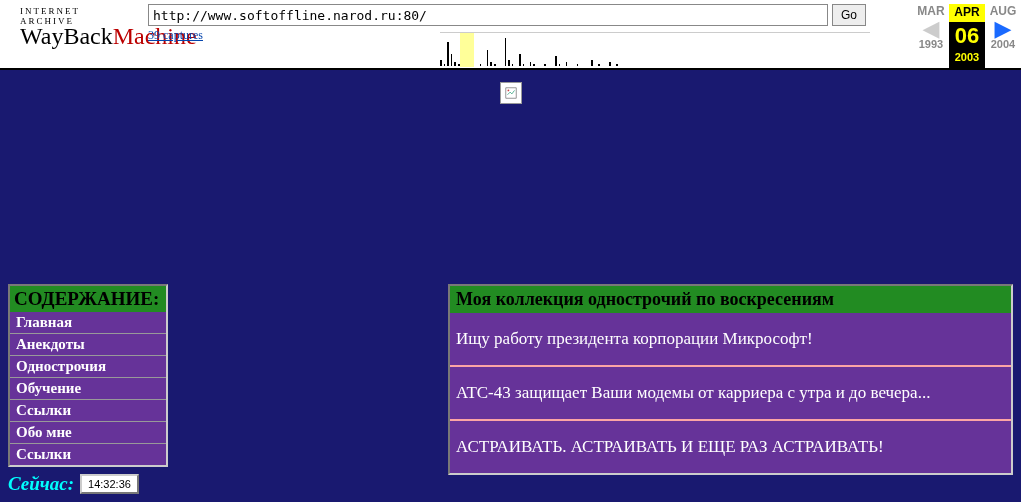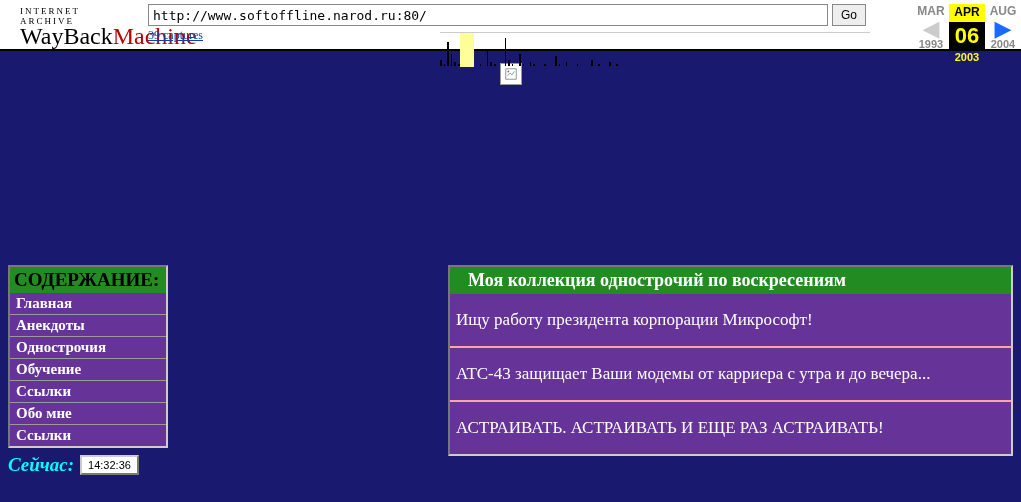--- a/index.html
+++ b/index.html
@@ -1,19 +1,19 @@
 <!DOCTYPE html>
 <html><head>
 <meta charset="utf-8">
 <style>
   * { box-sizing: border-box; margin: 0; padding: 0; }
   body { font-family: "Times New Roman", serif; background: #191970; color: #fff; width: 1021px; }
   
   
-  .wb-toolbar { background: #fff; height: 51px; display: flex; border-bottom: 2px solid #000; position: relative; }
+  .wb-toolbar { background: #fff; height: 70px; display: flex; border-bottom: 2px solid #000; position: relative; }
   .wb-logo { width: 140px; padding: 6px 8px 0 20px; }
   .wb-logo-line1 { font-family: Georgia, serif; font-size: 9px; letter-spacing: 2px; color: #000; }
   .wb-logo-line2 { font-family: Georgia, serif; font-size: 24px; color: #000; line-height: 0.9; }
   .wb-logo-line2 .red { color: #b00; }
   .wb-center { flex: 1; padding: 4px 0 0 8px; }
   .wb-url-row { display: flex; gap: 4px; align-items: center; }
   .wb-url { width: 680px; height: 22px; font-family: monospace; font-size: 13px; padding: 2px 4px; border: 1px solid #888; }
   .wb-go { height: 22px; font-size: 12px; padding: 0 8px; border: 1px solid #888; background: #eee; cursor: pointer; }
   .wb-captures { font-size: 12px; margin-top: 2px; }
   .wb-captures a { color: #0645ad; text-decoration: underline; }
@@ -44,21 +44,21 @@
   .sidebar-title { background: #228B22; color: #000; font-weight: bold; font-size: 19px; padding: 2px 4px; }
   .sidebar-item { background: #663399; color: #fff; font-weight: bold; font-size: 15px; padding: 2px 6px; border-bottom: 1px solid #999; cursor: pointer; display: block; text-decoration: none; }
   .sidebar-item:last-child { border-bottom: none; }
   
   .clock-row { margin-top: 6px; display: flex; align-items: center; gap: 6px; }
   .clock-label { color: #00ffff; font-weight: bold; font-size: 19px; font-style: italic; }
   .clock-box { background: #fff; border: 2px outset #ccc; color: #000; font-family: Arial, sans-serif; font-size: 11px; padding: 2px 6px; }
   
   .content { width: 565px; }
   .content-box { border: 2px inset #ccc; }
-  .content-title { background: #228B22; color: #ffffff; font-weight: bold; font-size: 18px; padding: 3px 18px; }
+  .content-title { background: #228B22; color: #000000; font-weight: bold; font-size: 18px; padding: 3px 6px; }
   .content-row { background: #663399; color: #fff; font-size: 17px; padding: 16px 6px; border-bottom: 2px solid #fca5a5; }
   .content-row:last-child { border-bottom: none; }
 </style>
 </head>
 <body>
 
 <div class="wb-toolbar">
   <div class="wb-logo">
     <div class="wb-logo-line1">INTERNET ARCHIVE</div>
     <div class="wb-logo-line2"><span>WayBack</span><span class="red">Machine</span></div>

